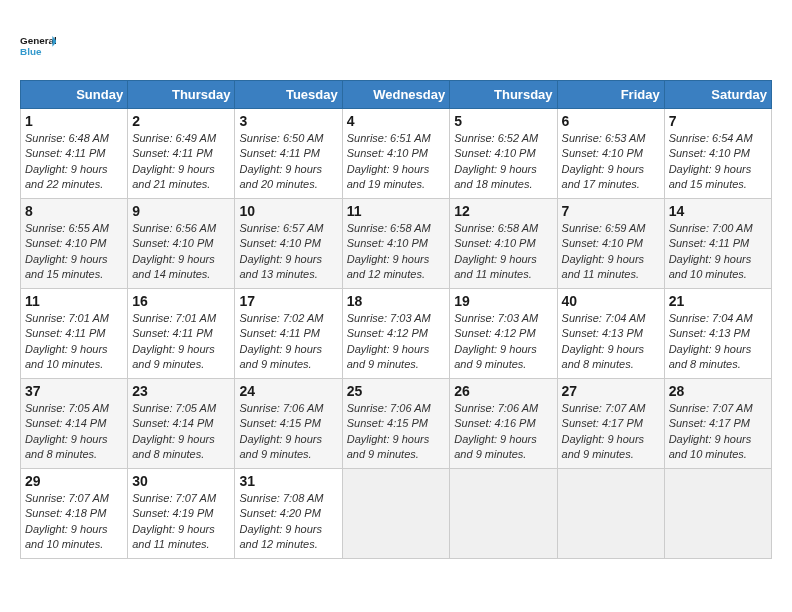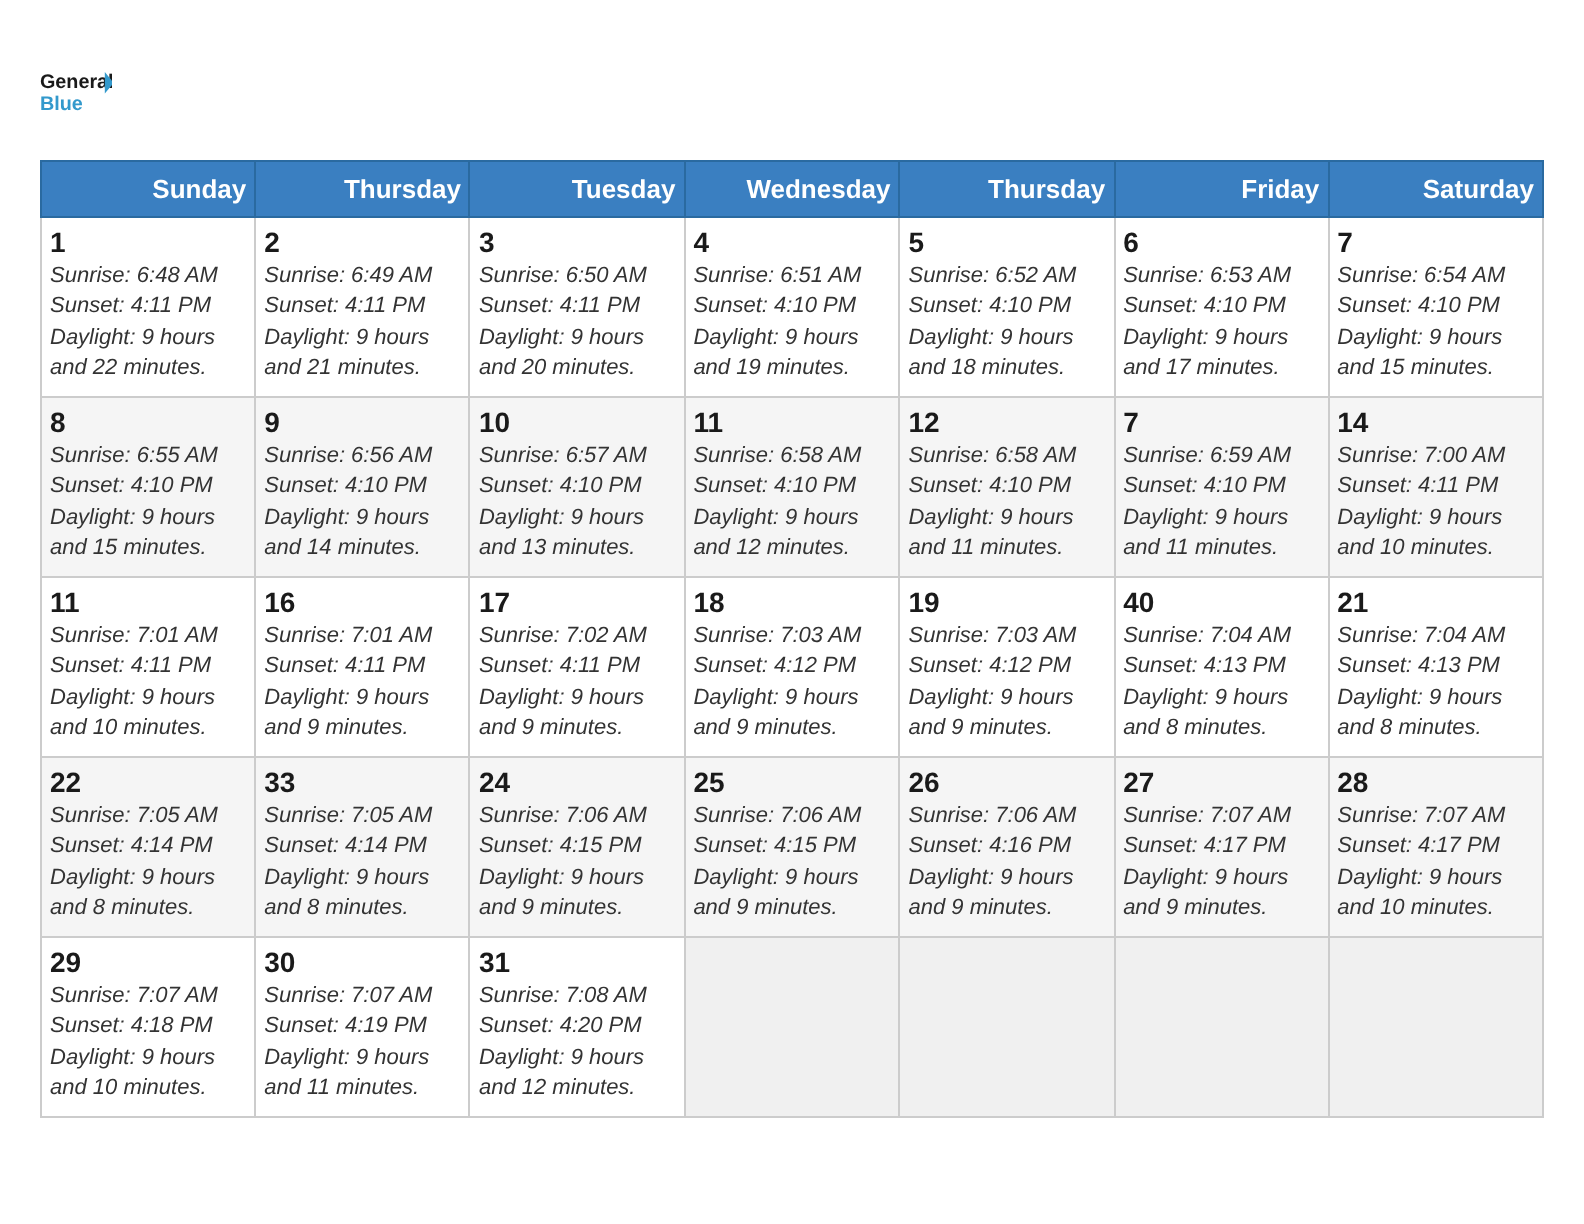--- a/index.html
+++ b/index.html
@@ -190,25 +190,25 @@
           <span class="day-number">40</span>
           <div class="day-info">Sunrise: 7:04 AM<br>Sunset: 4:13 PM<br>Daylight: 9 hours and 8 minutes.</div>
         </td>
         <td>
           <span class="day-number">21</span>
           <div class="day-info">Sunrise: 7:04 AM<br>Sunset: 4:13 PM<br>Daylight: 9 hours and 8 minutes.</div>
         </td>
       </tr>
       <tr>
         <td>
-          <span class="day-number">22</span>
+          <span class="day-number">37</span>
           <div class="day-info">Sunrise: 7:05 AM<br>Sunset: 4:14 PM<br>Daylight: 9 hours and 8 minutes.</div>
         </td>
         <td>
-          <span class="day-number">33</span>
+          <span class="day-number">23</span>
           <div class="day-info">Sunrise: 7:05 AM<br>Sunset: 4:14 PM<br>Daylight: 9 hours and 8 minutes.</div>
         </td>
         <td>
           <span class="day-number">24</span>
           <div class="day-info">Sunrise: 7:06 AM<br>Sunset: 4:15 PM<br>Daylight: 9 hours and 9 minutes.</div>
         </td>
         <td>
           <span class="day-number">25</span>
           <div class="day-info">Sunrise: 7:06 AM<br>Sunset: 4:15 PM<br>Daylight: 9 hours and 9 minutes.</div>
         </td>

